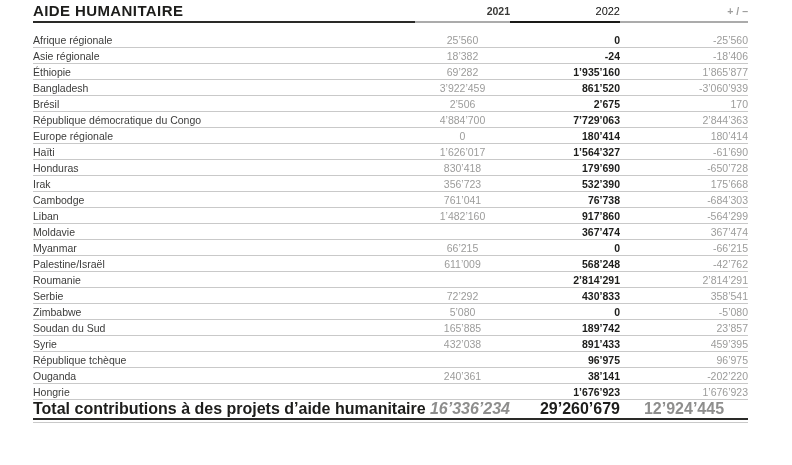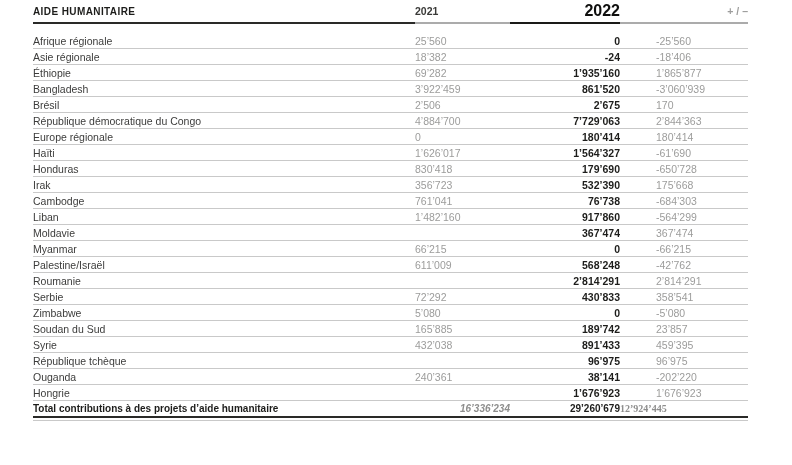--- a/index.html
+++ b/index.html
@@ -22,37 +22,37 @@
     margin: 2px 0 0 33px;
   }
   thead th {
     height: 14px;
     vertical-align: middle;
     padding: 0 0 2px 0;
     white-space: nowrap;
   }
   .h-title {
     text-align: left;
-    font-size: 10px;
+    font-size: 15px;
     font-weight: bold;
     letter-spacing: 0.4px;
     color: #1d1d1b;
     border-bottom: 2px solid #2a2a28;
   }
   .h-2021 {
-    text-align: left;
+    text-align: right;
     font-size: 10.5px;
     font-weight: bold;
     color: #3a3a38;
     border-bottom: 2px solid #ababab;
   }
   .h-2022 {
     text-align: right;
-    font-size: 16px;
-    font-weight: bold;
+    font-size: 11px;
+    font-weight: normal;
     color: #0f0f0e;
     border-bottom: 2px solid #1a1a18;
     margin-top: 38px;
   }
   .h-diff {
     text-align: right;
     font-size: 10.5px;
     font-weight: bold;
     color: #9d9d9c;
     border-bottom: 2px solid #ababab;
@@ -65,37 +65,37 @@
   tbody td {
     height: 15px;
     font-size: 10.5px;
     padding: 0;
     border-bottom: 1px solid #c9c9c9;
     white-space: nowrap;
     overflow: hidden;
     vertical-align: middle;
   }
   .c-label { text-align: left;  color: #3c3c3b; }
-  .c-2021  { text-align: left; color: #9c9c9b; }
+  .c-2021  { text-align: center; color: #9c9c9b; }
   .c-2022  { text-align: right; color: #1d1d1b; font-weight: bold; }
-  .c-diff  { color: #9c9c9b; padding-left: 36px; }
+  .c-diff  { text-align: right; color: #9c9c9b; padding-left: 36px; }
   tfoot td {
     height: 15px;
-    font-size: 10px;
+    font-size: 16px;
     font-weight: bold;
     padding: 0;
     white-space: nowrap;
     vertical-align: middle;
     border-top: 1px solid #8f8f8f;
     border-bottom: 2px solid #2a2a28;
   }
   .t-label { text-align: left;  color: #1d1d1b; }
   .t-2021  { text-align: right; color: #8e8e8d; font-style: italic; }
   .t-2022  { text-align: right; color: #1d1d1b; }
-  .t-diff  { text-align: left; color: #8e8e8d; font-family: Liberation Serif, serif; }
+  .t-diff  { text-align: center; color: #8e8e8d; }
   .bottom-rule {
     width: 715px;
     height: 1px;
     background: #c9c9c9;
     margin: 2px 0 0 33px;
   }
 </style>
 </head>
 <body>
 

